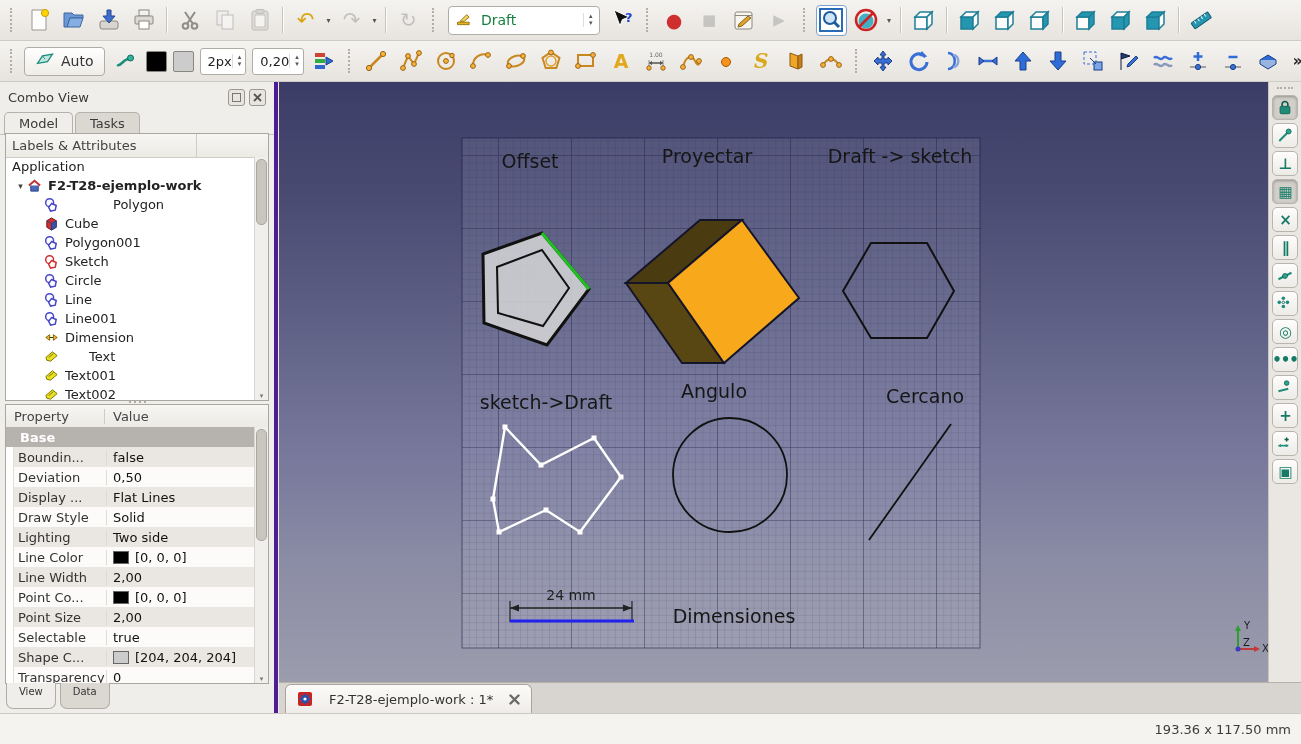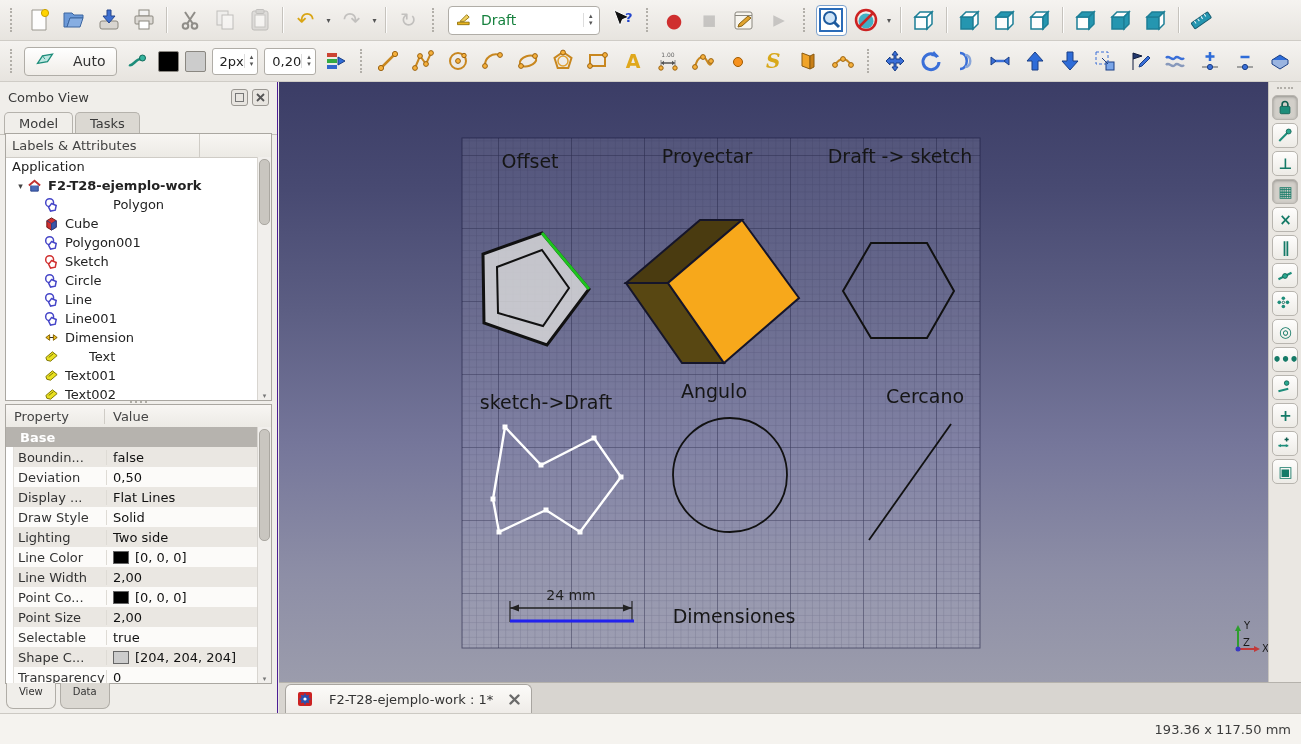--- a/index.html
+++ b/index.html
@@ -17,28 +17,28 @@
   .dis{filter:grayscale(.85);opacity:.45;}
   .glyph{line-height:1;}
   .sstr{font-family:"DejaVu Serif","Liberation Serif",serif;font-style:italic;font-weight:bold;}
   .dd{width:11px;font-size:8px;color:#555;text-align:center;flex:none;}
   .sep{width:1px;height:26px;background:#c6c3bd;box-shadow:1px 0 0 rgba(255,255,255,.85);margin:0 5px;flex:none;}
   .grip{width:3px;height:24px;border-left:2px dotted #b2afa9;margin:0 6px;flex:none;}
   .combo{height:27px;background:#fff;border:1px solid #b0ada7;border-radius:4px;display:flex;align-items:center;gap:6px;padding:0 6px;margin:0 5px;flex:none;}
   .combo svg{width:20px;height:20px;}
   .wb-label{font-size:14px;color:#15803d;min-width:96px;}
   .spinner{display:flex;flex-direction:column;font-size:7px;color:#555;line-height:7px;padding-left:5px;border-left:1px solid #ddd;}
-  .autobtn{height:27px;background:linear-gradient(#ffffff,#f0ede8);border:1px solid #b0ada7;border-radius:4px;display:flex;align-items:center;gap:18px;padding:0 10px;font-size:14px;color:#333;margin:0 3px;flex:none;}
+  .autobtn{height:27px;background:linear-gradient(#ffffff,#f0ede8);border:1px solid #b0ada7;border-radius:4px;display:flex;align-items:center;gap:6px;padding:0 10px;font-size:14px;color:#333;margin:0 3px;flex:none;}
   .autobtn svg{width:20px;height:20px;}
   .swatch{width:19px;height:19px;border:1px solid #8a8781;border-radius:2px;margin:0 3px;flex:none;}
   .spinbox{height:25px;background:#fff;border:1px solid #b0ada7;border-radius:3px;display:flex;align-items:center;padding:0 4px 0 7px;font-size:13px;color:#222;margin:0 3px;flex:none;}
   .overflow{margin-left:auto;font-size:15px;color:#222;padding:0 7px;font-weight:bold;flex:none;}
 
   
-  .left-panel{position:absolute;top:82px;left:0;width:278px;bottom:31px;background:#f0eeea;border-right:1px solid #4c1d95;box-sizing:border-box;}
+  .left-panel{position:absolute;top:82px;left:0;width:278px;bottom:31px;background:#f0eeea;border-right:4px solid #4c1d95;box-sizing:border-box;}
   .cv-head{height:24px;display:flex;align-items:center;justify-content:space-between;padding:3px 8px 0;font-size:13px;color:#3a3a3a;}
   .cv-btns{display:flex;gap:4px;}
   .cvb{width:15px;height:15px;border:1px solid #9a9792;border-radius:3px;background:#e8e5e0;display:flex;align-items:center;justify-content:center;}
   .cvb-inner{width:7px;height:7px;border:1px solid #777;}
   .cv-tabs{height:25px;display:flex;align-items:flex-end;padding-left:4px;border-bottom:1px solid #c5c2bc;}
   .cvtab{padding:3px 14px;font-size:13px;color:#3a3a3a;background:#dbd8d2;border:1px solid #b5b2ac;border-bottom:none;border-radius:5px 5px 0 0;margin-right:2px;}
   .cvtab.active{background:#f0eeea;position:relative;top:1px;padding-bottom:4px;}
   .tree-box{position:absolute;top:51px;left:5px;right:5px;height:266px;background:#fff;border:1px solid #aaa7a1;overflow:hidden;}
   .tree-head{height:23px;background:linear-gradient(#f8f6f3,#eceae5);border-bottom:1px solid #cfccc6;display:flex;align-items:center;font-size:13px;color:#444;padding-left:6px;}
   .tree-head-extra{width:58px;height:100%;border-left:1px solid #cfccc6;margin-left:auto;margin-right:13px;}

